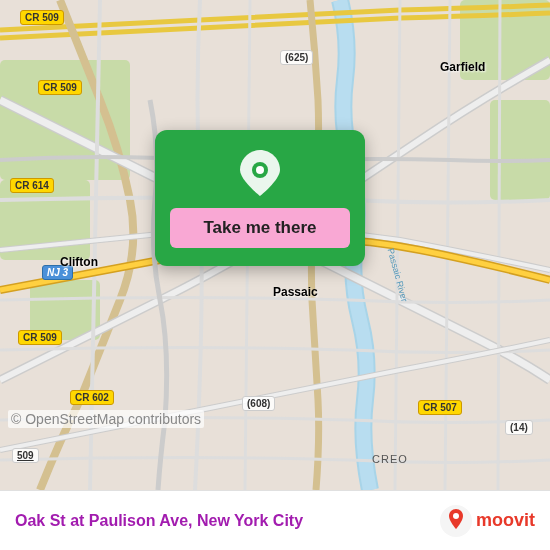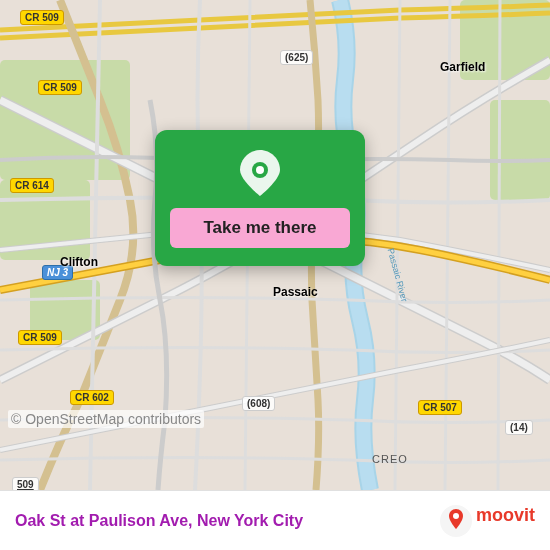--- a/index.html
+++ b/index.html
@@ -59,20 +59,21 @@
       bottom: 62px;
       left: 8px;
       background: rgba(255,255,255,0.7);
       padding: 1px 3px;
       border-radius: 2px;
     }
 
     
     .moovit-logo {
       display: flex;
+      align-items: center;
       gap: 4px;
     }
 
     .moovit-icon {
       width: 32px;
       height: 32px;
     }
 
     .moovit-text {
       font-size: 18px;
@@ -207,21 +208,21 @@
   <div class="road-label highway" style="top:80px; left:38px;">CR 509</div>
   <div class="road-label highway" style="top:178px; left:10px;">CR 614</div>
   <div class="road-label state" style="top:265px; left:42px;">NJ 3</div>
   <div class="road-label highway" style="top:330px; left:18px;">CR 509</div>
   <div class="road-label highway" style="top:390px; left:70px;">CR 602</div>
   <div class="road-label state" style="top:210px; left:312px;">NJ 21</div>
   <div class="road-label highway" style="top:400px; left:418px;">CR 507</div>
   <div class="road-label" style="top:420px; left:505px;">(14)</div>
   <div class="road-label" style="top:50px; left:280px;">(625)</div>
   <div class="road-label" style="top:350px; left:242px;margin-top:46px;">(608)</div>
-  <div class="road-label" style="top:477px; left:12px;text-decoration:underline;">509</div>
+  <div class="road-label" style="top:448px; left:12px;text-decoration:underline;">509</div>
 
   <div class="city-label" style="top:60px; left:440px;">Garfield</div>
   <div class="city-label" style="top:255px; left:60px;">Clifton</div>
   <div class="city-label" style="top:285px; left:273px;">Passaic</div>
 
   <div style="position:absolute; top:270px; left:370px; font-size:9px; color:#5599bb; transform:rotate(75deg); white-space:nowrap;">Passaic River</div>
 
   <div style="position:absolute; top:453px; left:372px; font-size:11px; color:#555; letter-spacing:1px;">CREO</div>
 
   <div id="button-card">

